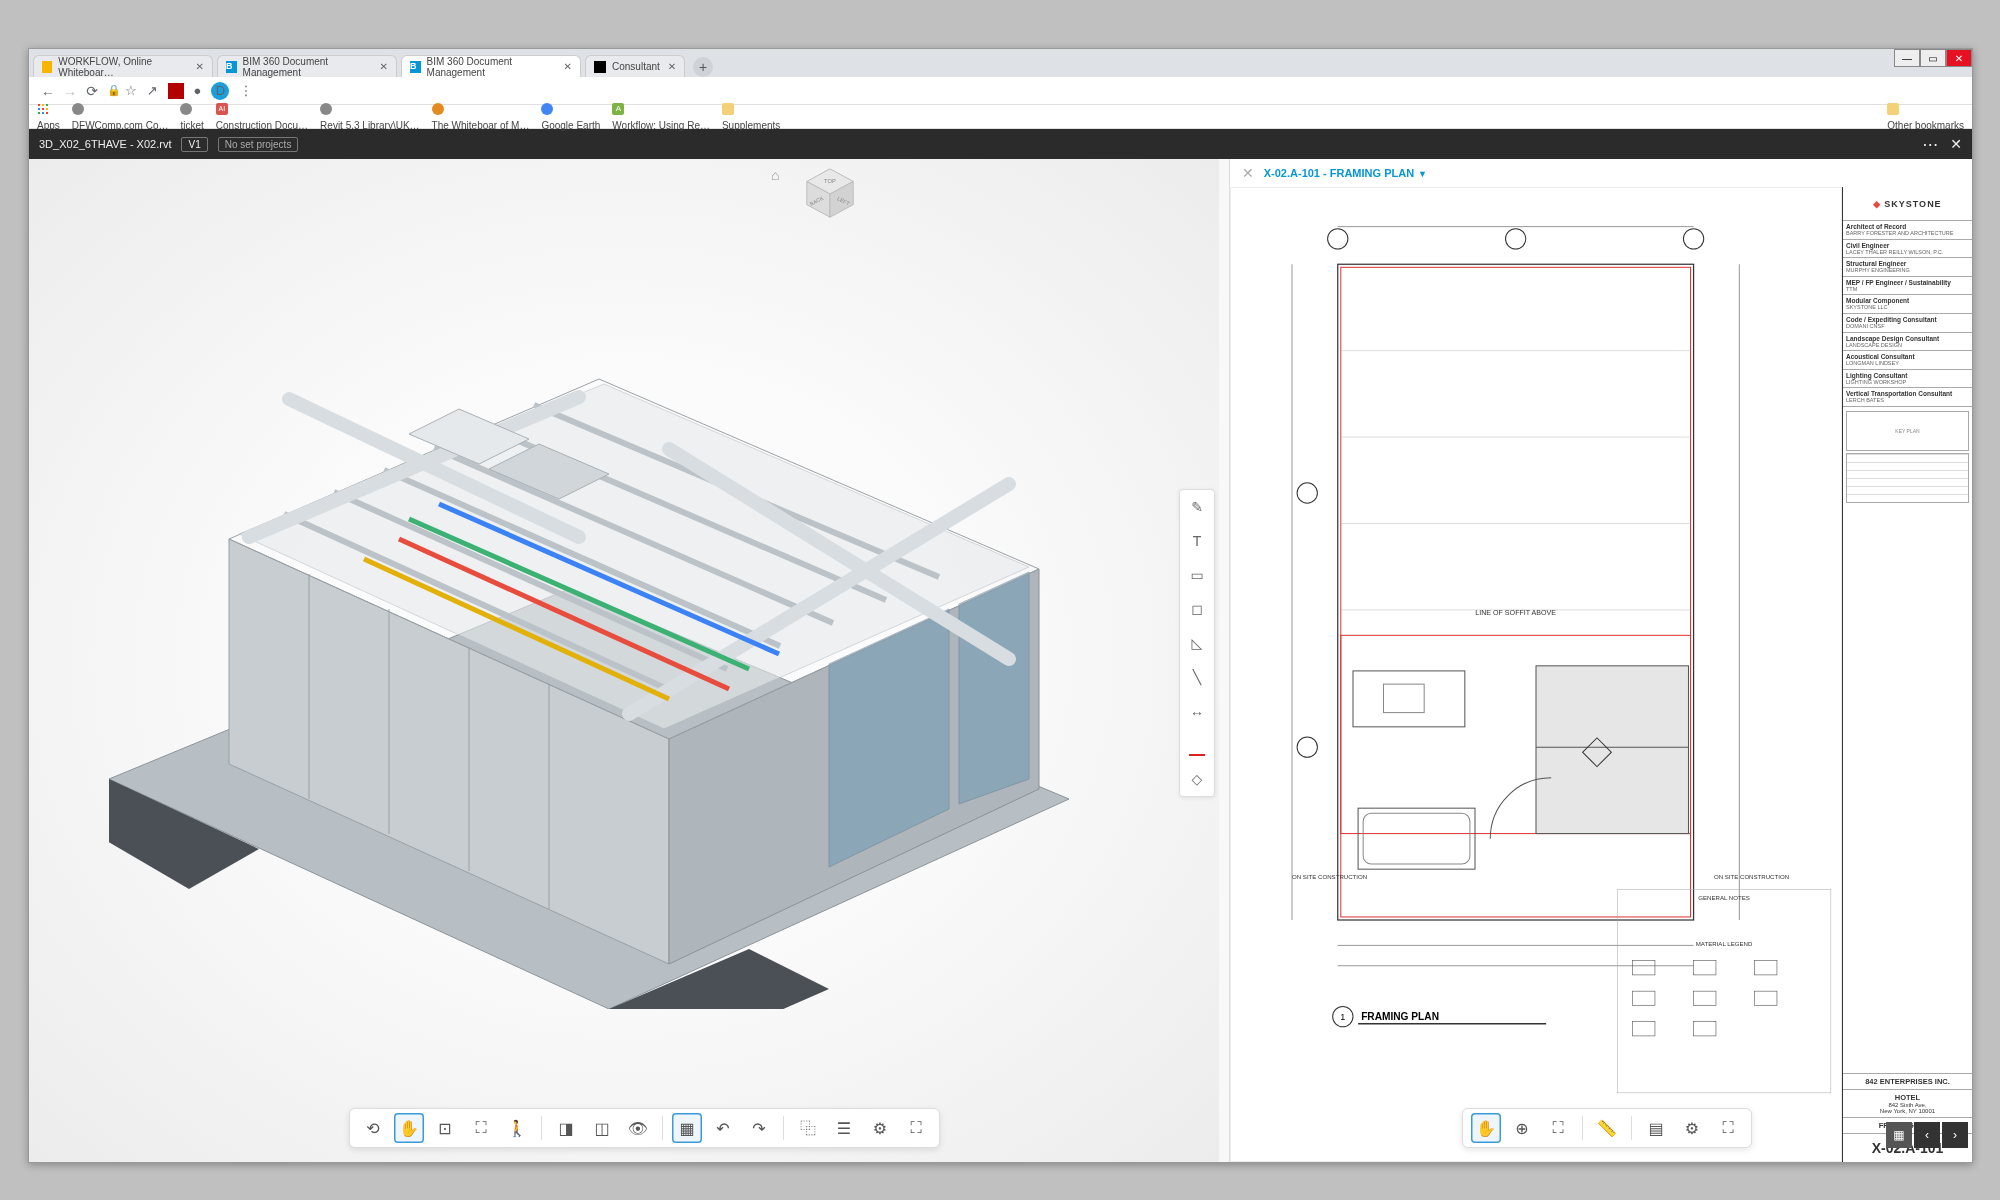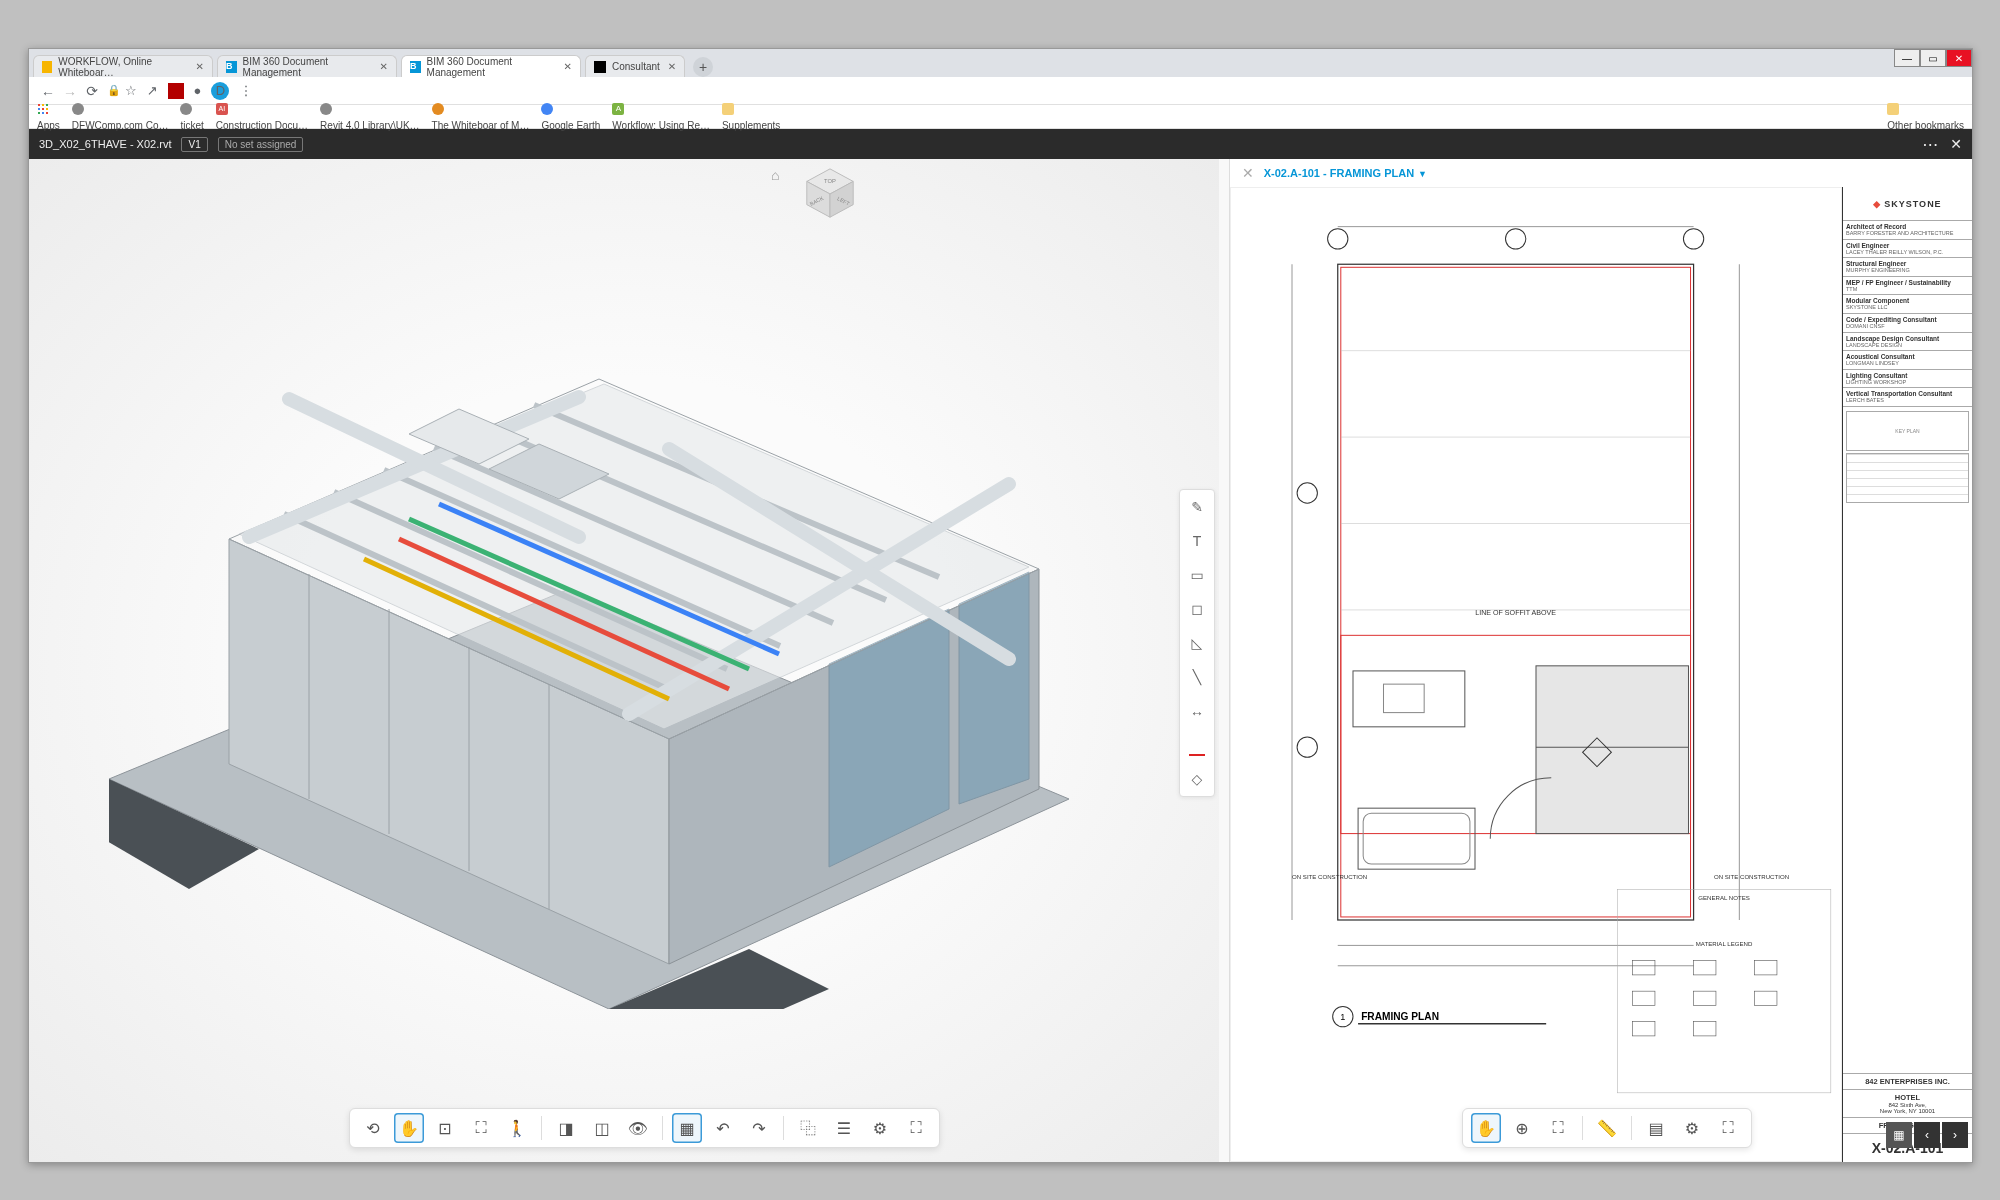--- a/index.html
+++ b/index.html
@@ -176,21 +176,21 @@
     <div class="item">
         <span class="dot" style="background:#888;border-radius:50%"></span>
         <span>ticket</span>
       </div>
     <div class="item">
         <span class="dot" style="background:#d9534f;color:#fff;font-size:7px;display:flex;align-items:center;justify-content:center">AI</span>
         <span>Construction Docu…</span>
       </div>
     <div class="item">
         <span class="dot" style="background:#888;border-radius:50%"></span>
-        <span>Revit 4.0 Library\UK…</span>
+        <span>Revit 5.3 Library\UK…</span>
       </div>
     <div class="item">
         <span class="dot" style="background:#e38b21;border-radius:50%"></span>
         <span>The Whiteboar of M…</span>
       </div>
     <div class="item">
         <span class="dot" style="background:#4285f4;border-radius:50%"></span>
         <span>Google Earth</span>
       </div>
     <div class="item">
@@ -204,21 +204,21 @@
     <div class="spacer"></div>
     <div class="item">
         <span class="dot" style="background:#f4d078"></span>
         <span>Other bookmarks</span>
       </div>
   </div>
 
   <div class="bim-head">
     <span style="font-weight:400">3D_X02_6THAVE - X02.rvt</span>
     <span class="badge">V1</span>
-    <span class="badge" style="color:#aaa">No set assigned</span>
+    <span class="badge" style="color:#aaa">No set projects</span>
     <span class="spacer"></span>
     <span class="hmenu">⋯</span>
     <span style="font-size:14px">✕</span>
   </div>
 
   <div class="viewer-area">
 
     <div class="left-rail">
       <div>✓</div>
       <div>△</div>

